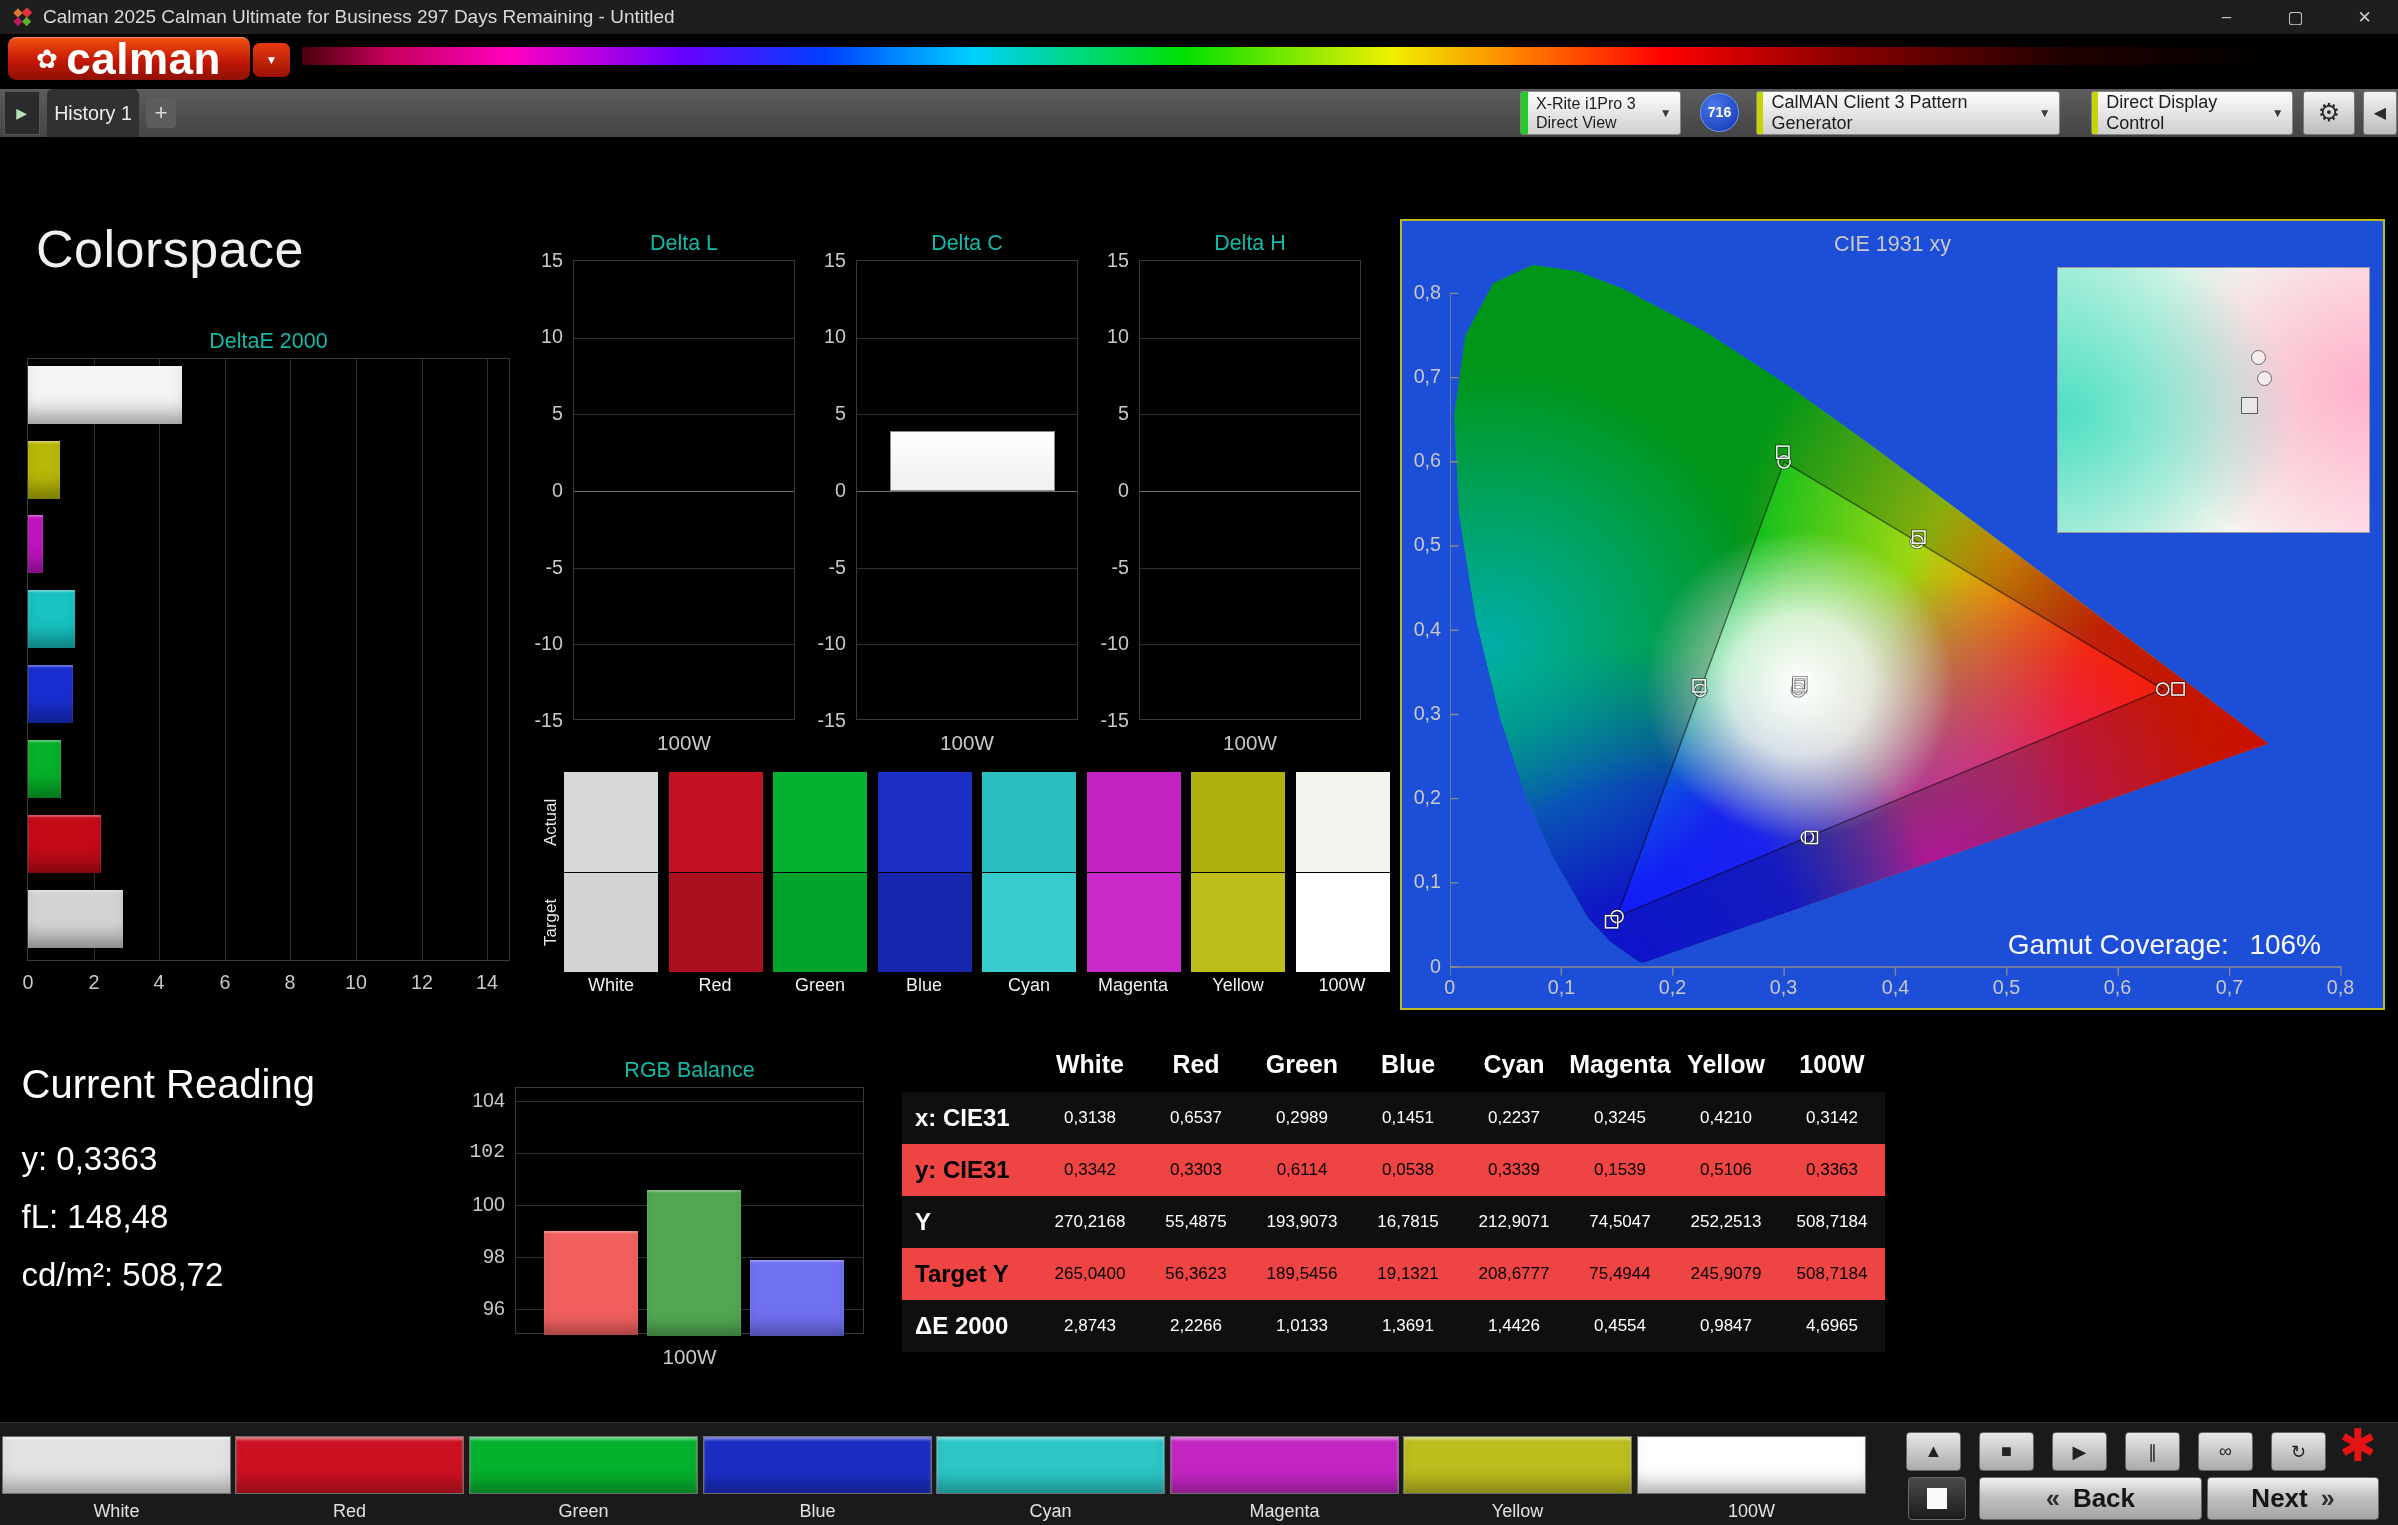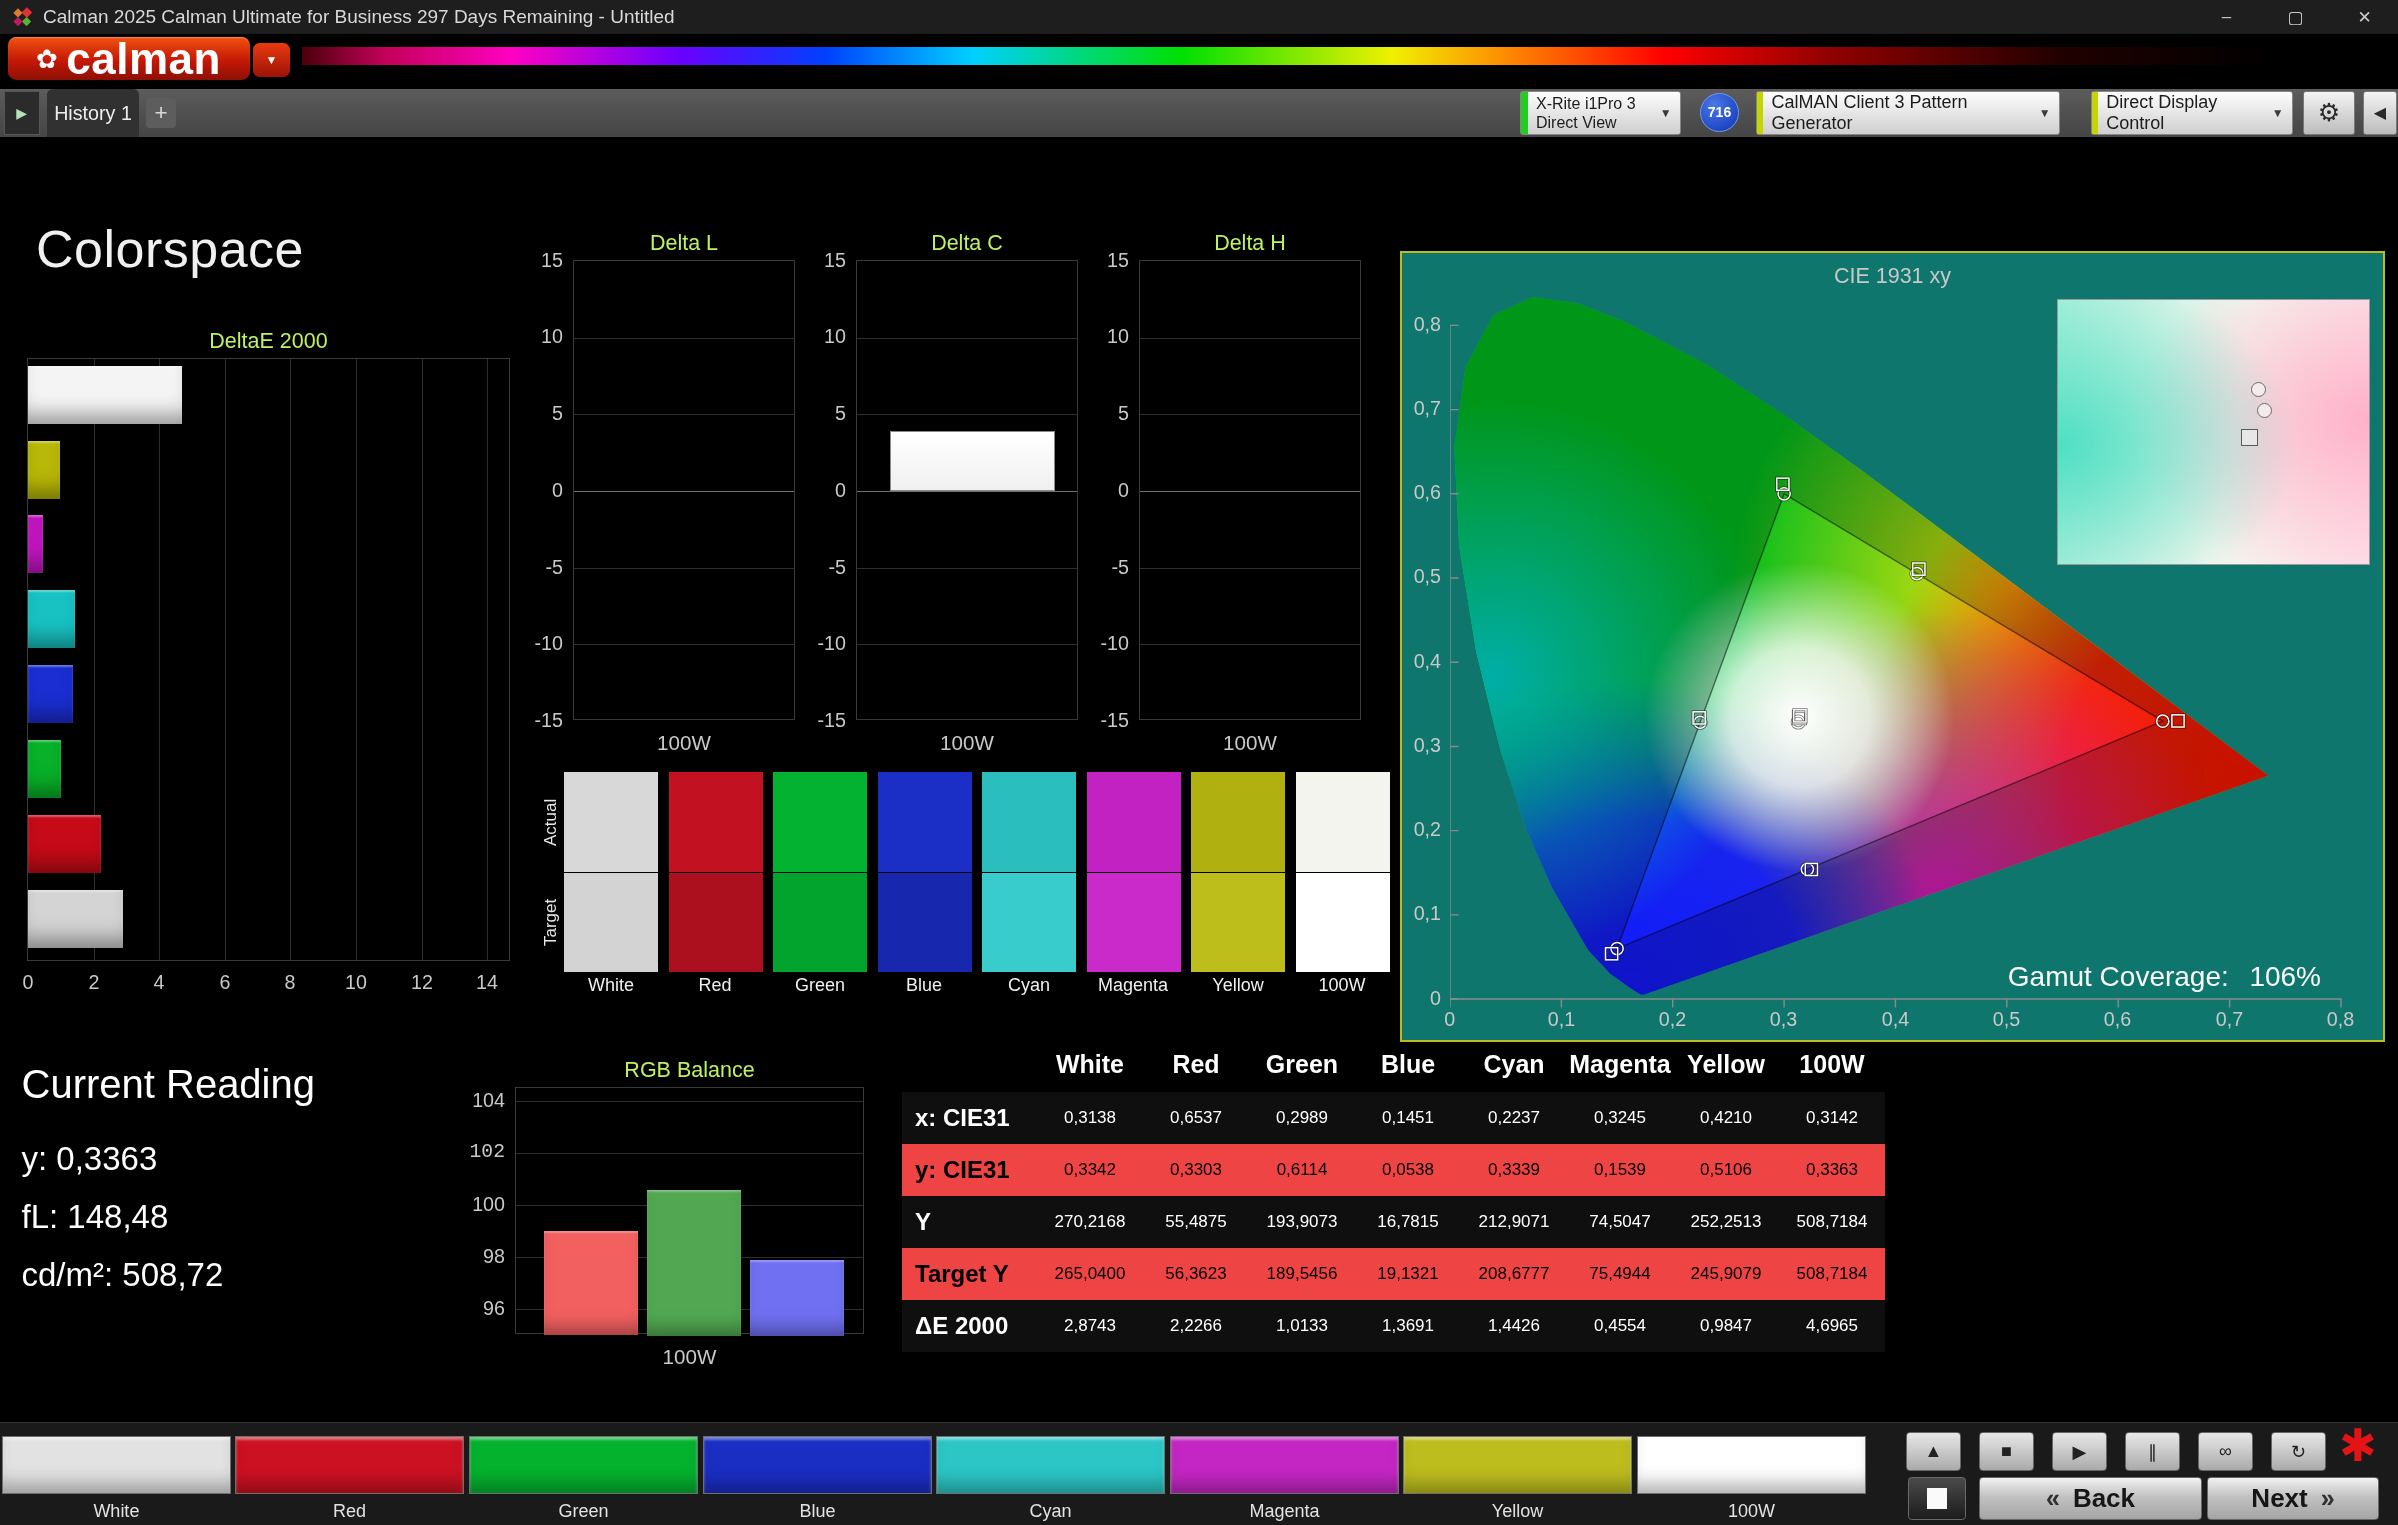--- a/index.html
+++ b/index.html
@@ -64,21 +64,21 @@
 
   
   .page-title { position:absolute; left:36px; top:219px; font-size:52px; font-weight:normal;
                 color:#f0f0f0; letter-spacing:0.5px; }
 
   
   .plot { position:absolute; background:#000; border:0.9px solid #3a3a3a; }
   .gl-v { position:absolute; top:0; bottom:0; width:0.9px; background:#2f2f2f; }
   .gl-h { position:absolute; left:0; right:0; height:0.9px; background:#2f2f2f; }
   .zero-line { position:absolute; left:0; right:0; height:0.9px; background:#707070; }
-  .ptitle { position:absolute; left:0; right:0; top:-30px; text-align:center; font-size:21.5px; color:#bef264; }
+  .ptitle { position:absolute; left:0; right:0; top:-30px; text-align:center; font-size:21.5px; color:#14b8a6; }
   .xlab { position:absolute; left:0; right:0; bottom:-36px; text-align:center; font-size:20.6px; color:#c9c9c9; }
   .htick { position:absolute; bottom:-34px; transform:translateX(-50%); font-size:19.7px; color:#c9c9c9; }
   .vtick { position:absolute; left:-71px; width:60px; text-align:right; font-size:19.7px; color:#c9c9c9; }
 
   #deltae-plot { left:27px; top:358px; width:483px; height:603px; }
   .de-bar { position:absolute; left:0; height:58px;
             box-shadow:inset 0 -20.6px 20.6px -11.2px rgba(0,0,0,.38), inset 0 1.9px 1.9px rgba(255,255,255,.35); }
 
   #delta-l-plot { left:573px; top:260px; width:222px; height:460px; }
   #delta-c-plot { left:856px; top:260px; width:222px; height:460px; }
@@ -96,21 +96,21 @@
          text-align:center; color:#e8e8e8; font-size:17px; }
   .rot-a { top:10.3px; height:100px; }
   .rot-t { top:111px; height:99px; }
   .sw { position:absolute; width:94px; }
   .sw-a { top:10.3px; height:100px; }
   .sw-t { top:111px; height:99px; }
   .sw-label { position:absolute; top:213px; width:112px; text-align:center; font-size:18px; color:#f0f0f0; }
 
   
   #cie-panel { position:absolute; left:1400px; top:219px; width:985px; height:791px;
-               border:2.8px solid #bcbc1e; background:#0f766e;margin-top:32px; }
+               border:2.8px solid #bcbc1e; background:#1d4ed8; }
   .cie-title { position:absolute; left:0; right:0; top:11.2px; text-align:center; font-size:21.5px; color:#c9c9c9; }
   #cie-svg { position:absolute; left:48px; top:21.5px; width:928px; height:740px; }
   .cie-xtick { position:absolute; top:755px; width:75px; text-align:center; font-size:19.7px; color:#c9c9c9; }
   .cie-ytick { position:absolute; left:0; width:39px; text-align:right; font-size:19.7px; color:#c9c9c9; }
   #cie-inset { position:absolute; left:655px; top:46px; width:313px; height:266px; border:0.9px solid #9a9a9a;
                background:
                  radial-gradient(140% 120% at 0% 55%, rgba(60,220,190,.85), rgba(60,220,190,0) 55%),
                  radial-gradient(140% 120% at 100% 45%, rgba(255,160,190,.75), rgba(255,160,190,0) 55%),
                  linear-gradient(100deg,#aef0dc,#f4f6ee 55%,#ffe2ea); }
   .inset-circle { position:absolute; width:15px; height:15px; border:1.9px solid #6a6a6a; border-radius:50%;

